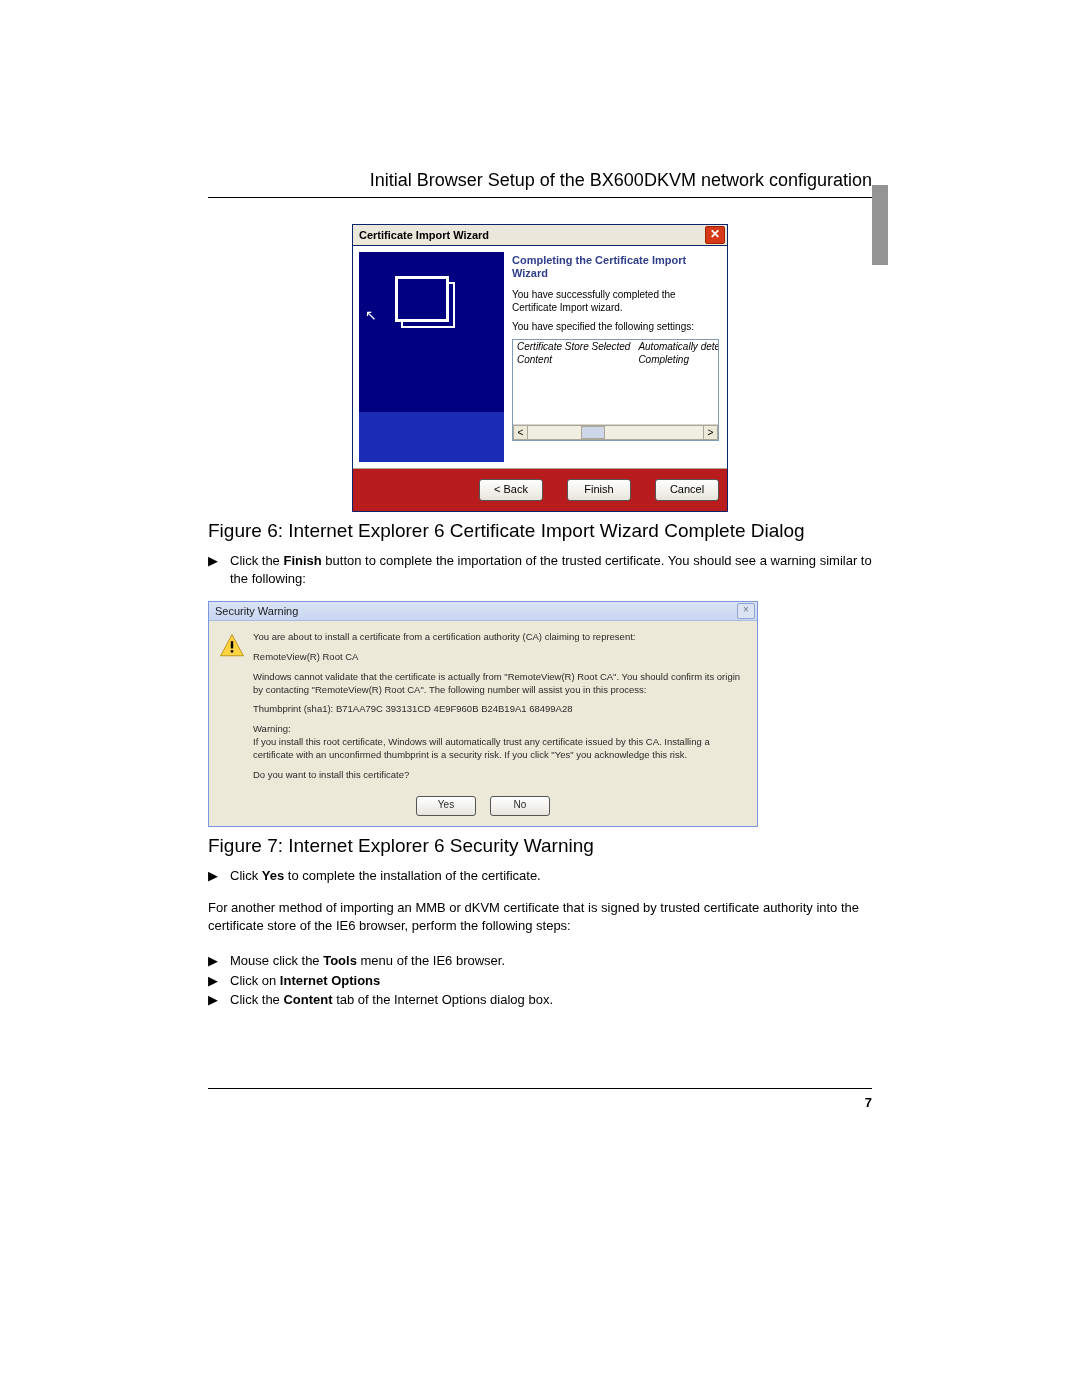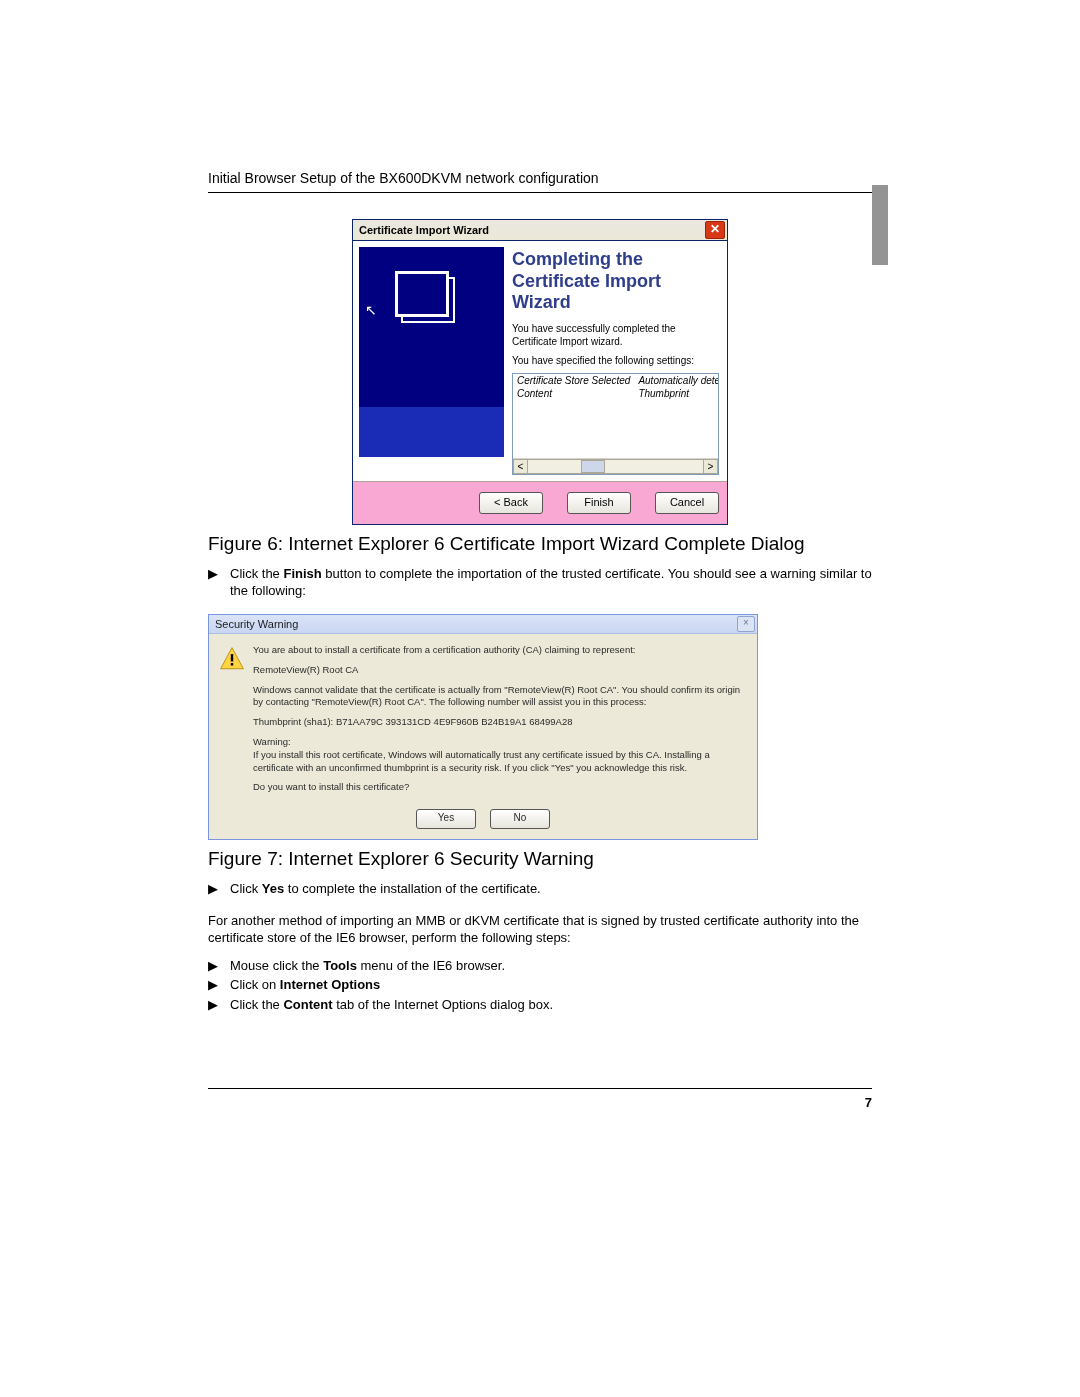--- a/index.html
+++ b/index.html
@@ -16,41 +16,41 @@
     box-sizing: border-box;
     padding: 170px 208px 0 208px;
   }
   .hr {
     border: none;
     border-top: 1px solid #000;
     margin: 0;
   }
   .header-row {
     display: flex;
-    justify-content: flex-start;
-    font-size: 14px;
+    justify-content: flex-end;
+    font-size: 18px;
     padding-bottom: 6px;
   }
   .header-right { font-weight: normal; }
   .top-divider { margin-bottom: 26px; }
   .side-tab {
     position: absolute;
     top: 185px;
     right: 192px;
     width: 16px;
     height: 80px;
     background: #949494;
   }
 
   
   .wiz {
     width: 374px;
     margin: 0 auto 8px auto;
     border: 1px solid #0a246a;
-    background: #f9a8d4;
+    background: #b91c1c;
     font-family: Tahoma, Arial, sans-serif;
     font-size: 11px;
     color: #000;
   }
   .wiz-titlebar {
     height: 20px;
     background: linear-gradient(#e9e7df, #ece9d8);
     border-bottom: 1px solid #0a246a;
     display: flex; align-items: center;
     padding: 0 2px 0 6px;
@@ -101,21 +101,21 @@
   }
   .wiz-cursor{
     position:absolute;
     left:6px; top:55px;
     color:#fff; font-size:14px;
   }
   .wiz-right { flex: 1; min-width: 0; }
   .wiz-h1 {
     color: #2f3e8a;
     font-weight: bold;
-    font-size: 18px;
+    font-size: 11px;
     line-height: 1.2;
     margin: 2px 0 8px 0;
   }
   .wiz-p { font-size: 10px; line-height: 1.3; margin: 0 0 6px 0; }
   .wiz-list {
     border: 1px solid #7f9db9;
     height: 100px;
     background: #fff;
     font-size: 10px;
     position: relative;
@@ -164,21 +164,21 @@
     display: flex;
     font-size: 13px;
     line-height: 1.35;
     margin: 2px 0;
   }
   .bullet-row .mark {
     width: 22px; flex: 0 0 22px;
     text-align: left;
   }
   .bullet-row .txt { flex: 1; }
-  .para { font-size: 13px; line-height: 1.35; margin: 0 0 10px 0; }
+  .para { font-size: 13px; line-height: 1.35; margin: 0 0 18px 0; }
   .b { font-weight: bold; }
 
   
   .sec {
     width: 548px;
     margin: 2px 0 8px 0;
     border: 1px solid #7a96df;
     background: #ece9d8;
     font-family: Tahoma, Arial, sans-serif;
     font-size: 10px;
@@ -270,21 +270,21 @@
         <p class="wiz-p">You have specified the following settings:</p>
         <div class="wiz-list">
           <table>
             <tbody>
                 <tr>
               <td>Certificate Store Selected</td>
               <td>Automatically determined by t</td>
             </tr>
             <tr>
               <td>Content</td>
-              <td>Thumbprint</td>
+              <td>Completing</td>
             </tr>
           </tbody>
             </table>
           <div class="wiz-hscroll">
             <div class="btn">&lt;</div>
             <div class="track">
                 <div class="thumb"></div>
               </div>
             <div class="btn">&gt;</div>
           </div>

